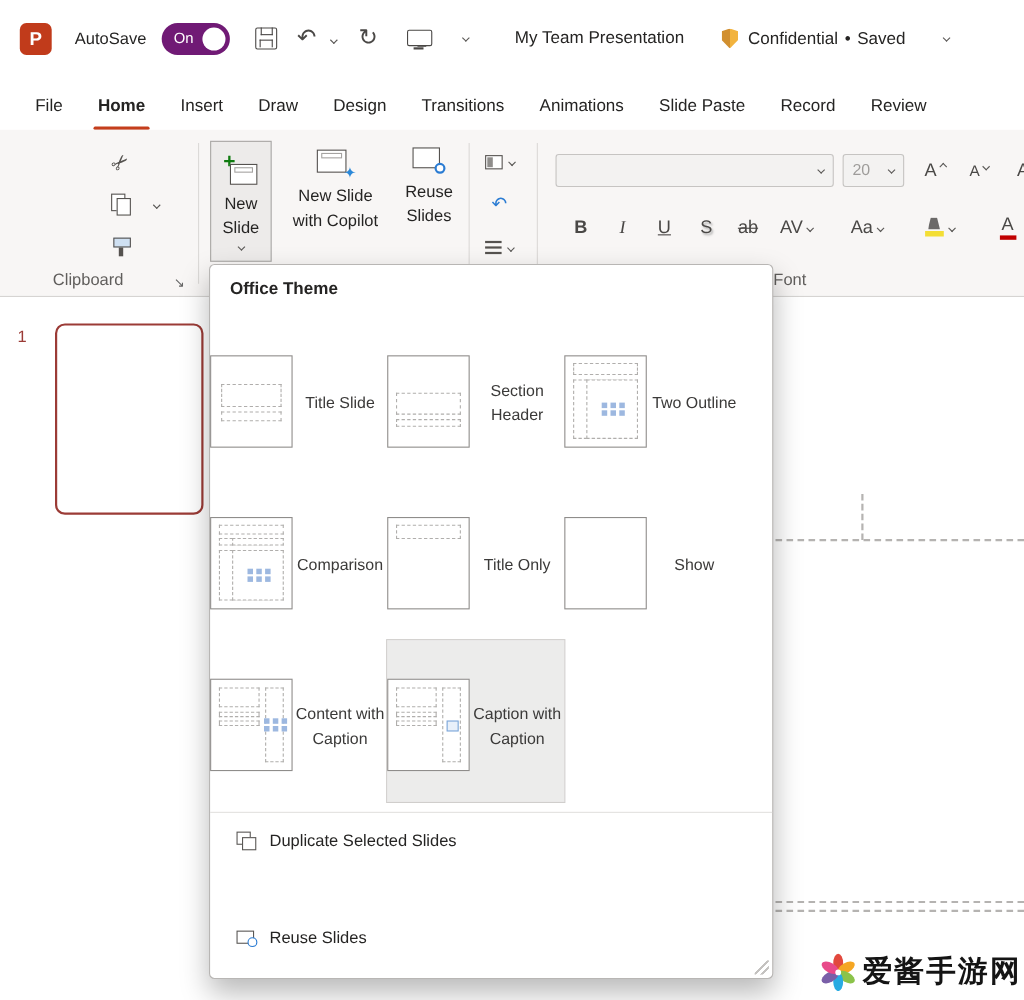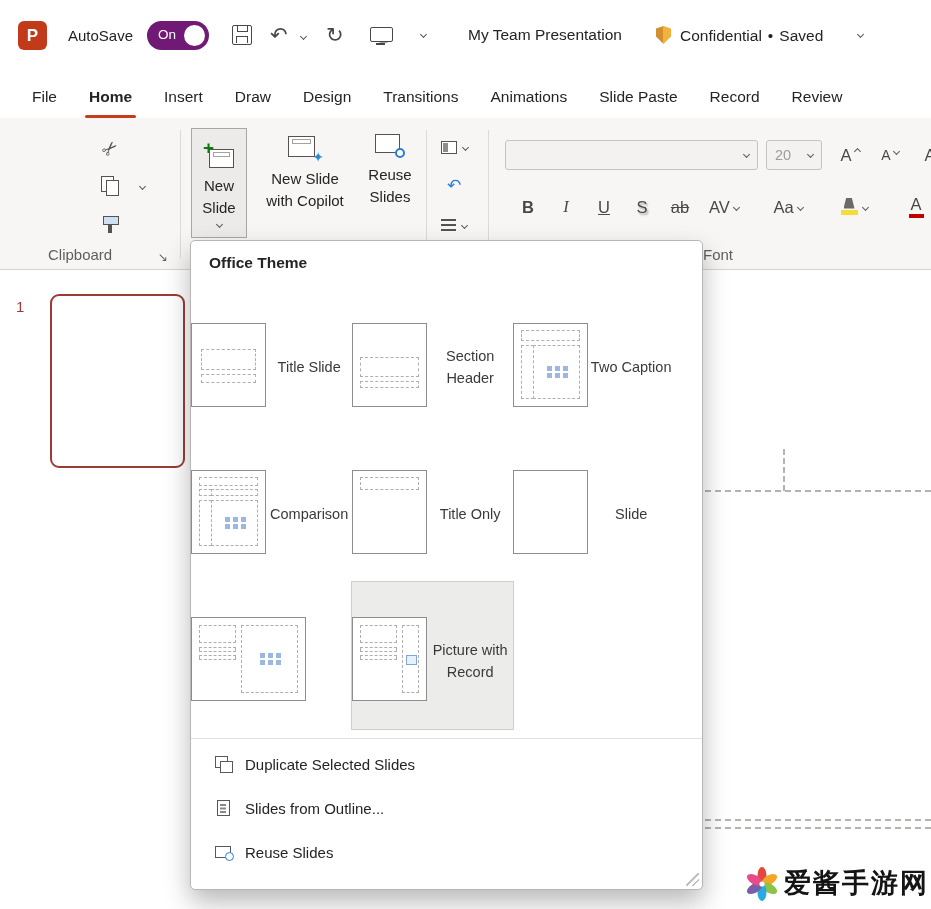--- a/index.html
+++ b/index.html
@@ -309,74 +309,69 @@
             <div class="ph p2"></div>
           </div>
         <div class="lay-label">Section Header</div>
       </div>
       <div class="cell">
         <div class="thumb t-2c">
             <div class="ph p1"></div>
             <div class="ph p2 icons"></div>
             <div class="ph p3 icons"></div>
           </div>
-        <div class="lay-label">Two Caption</div>
+        <div class="lay-label">Two Outline</div>
       </div>
       <div class="cell">
         <div class="thumb t-cmp">
             <div class="ph p1"></div>
             <div class="ph p2"></div>
             <div class="ph p3"></div>
             <div class="ph p4 icons"></div>
             <div class="ph p5 icons"></div>
           </div>
         <div class="lay-label">Comparison</div>
       </div>
       <div class="cell">
         <div class="thumb t-to">
             <div class="ph p1"></div>
           </div>
         <div class="lay-label">Title Only</div>
       </div>
       <div class="cell">
         <div class="thumb"></div>
-        <div class="lay-label">Slide</div>
+        <div class="lay-label">Show</div>
       </div>
       <div class="cell">
         <div class="thumb t-cwc">
             <div class="ph p1"></div>
             <div class="ph p2"></div>
             <div class="ph p3"></div>
             <div class="ph p4 icons"></div>
           </div>
+        <div class="lay-label">Content with Caption</div>
       </div>
       <div class="cell sel">
         <div class="thumb t-cwc">
             <div class="ph p1"></div>
             <div class="ph p2"></div>
             <div class="ph p3"></div>
             <div class="ph p4 pic"></div>
           </div>
-        <div class="lay-label">Picture with Record</div>
+        <div class="lay-label">Caption with Caption</div>
       </div>
     </div>
 
     <div class="menusep"></div>
 
     <div class="cmd" style="top:501px">
       <span class="cicon">
           <span class="ic-dup"></span>
         </span>
       <span class="lbl">Duplicate Selected Slides</span>
-    </div>
-    <div class="cmd" style="top:545px">
-      <span class="cicon">
-          <span class="ic-doc"></span>
-        </span>
-      <span class="lbl">Slides from Outline...</span>
     </div>
     <div class="cmd" style="top:589px">
       <span class="cicon">
           <span class="ic-reusesm"></span>
         </span>
       <span class="lbl">Reuse Slides</span>
     </div>
 
     <div class="grip"></div>
   </div>

